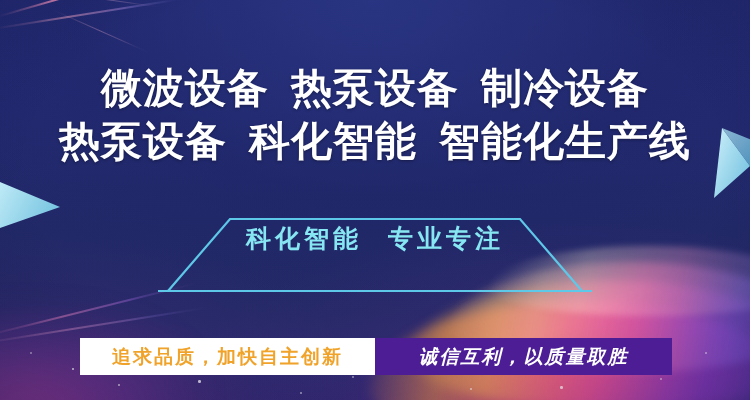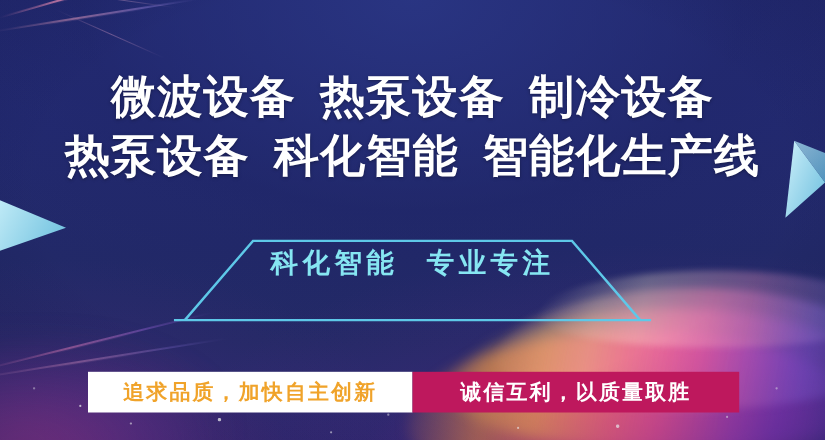--- a/index.html
+++ b/index.html
@@ -156,22 +156,23 @@
     white-space: nowrap;
     box-sizing: border-box;
   }
   .btn-left {
     flex: 0 0 295px;
     background: #ffffff;
     color: #f0a32a;
   }
   .btn-right {
     flex: 1 1 auto;
-    background: #be185d;
+    background: #4c1d95;
     color: #ffffff;
+    font-style: italic;
   }
 </style>
 </head>
 <body>
 
 <div id="banner">
 
   <div class="bg-base"></div>
 
   <div class="tl-wrap">

